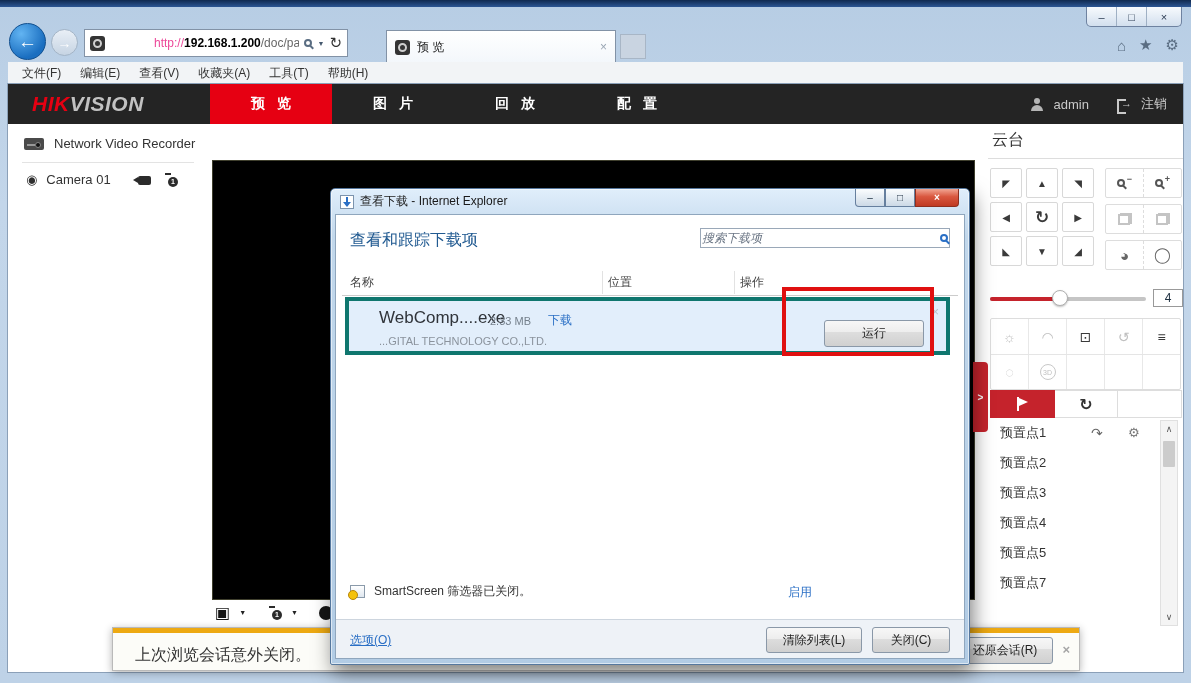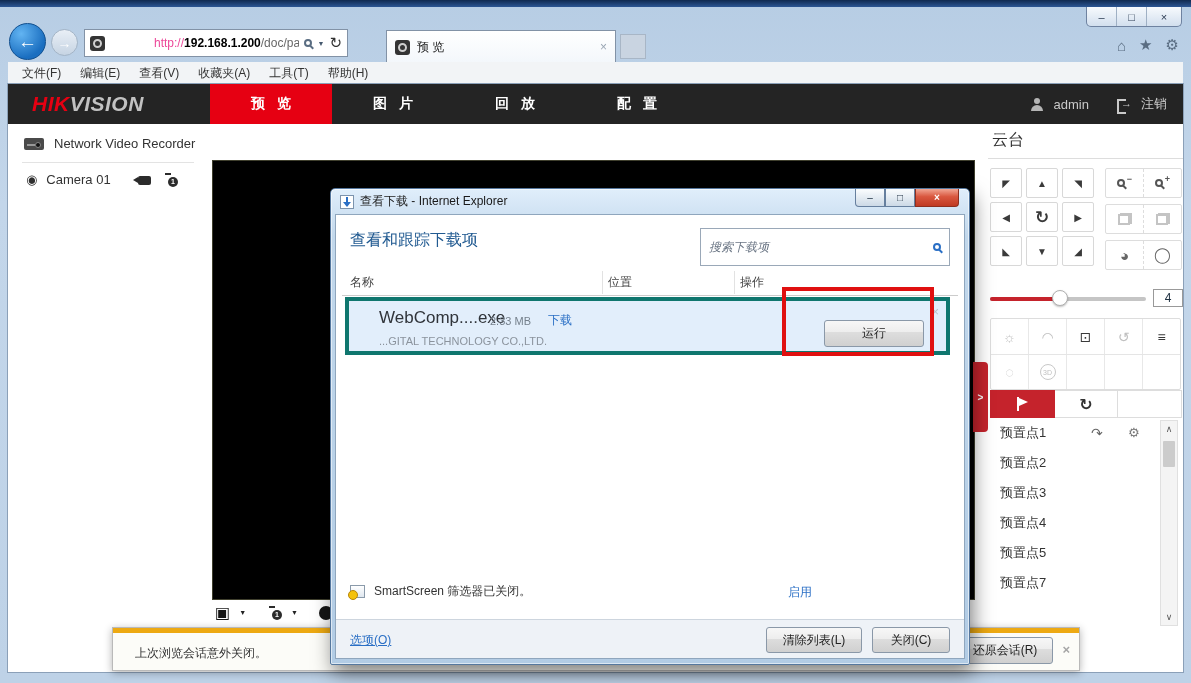--- a/index.html
+++ b/index.html
@@ -153,21 +153,21 @@
   .pscroll { position:absolute; left:172px; top:296px; width:18px; height:206px; background:#f4f4f4;
              border:1px solid #e0e0e0; }
   .pscroll-up, .pscroll-down { position:absolute; left:0; width:16px; height:16px; text-align:center;
              font-size:9px; color:#555; line-height:16px; }
   .pscroll-up { top:0; } .pscroll-down { bottom:0; }
   .pscroll-thumb { position:absolute; left:2px; top:20px; width:12px; height:26px; background:#ccc; border-radius:1px; }
   
   .notif { position:absolute; left:104px; top:543px; width:968px; height:44px; background:#fcfcf8;
            border:1px solid #b9b9b9; box-shadow:0 2px 8px rgba(0,0,0,.3); z-index:40; }
   .notif-gold { height:5px; background:#eda912; }
-  .notif-msg { position:absolute; left:22px; top:17px; font-size:12px; color:#333; }
+  .notif-msg { position:absolute; left:22px; top:17px; font-size:16px; color:#333; }
   .notif-restore { position:absolute; right:26px; top:9px; width:96px; height:27px; }
   .notif-close { position:absolute; right:9px; top:14px; font-size:13px; color:#a5a5a5; font-weight:bold; }
   .aero-btn { background:linear-gradient(#f7f7f7 0%,#ededed 45%,#dddddd 46%,#d0d0d0 100%);
               border:1px solid #8a98a8; border-radius:3px; font-size:12px; color:#222;
               display:flex; align-items:center; justify-content:center;
               font-family:"Liberation Sans","DejaVu Sans",sans-serif; }
   
   .dialog { position:absolute; left:322px; top:104px; width:640px; height:477px; z-index:60;
             background:linear-gradient(180deg,#e0eefb 0%,#c2d8ec 10%,#b2cce5 100%);
             border:1px solid #56789e; border-radius:5px 5px 2px 2px;
@@ -181,22 +181,22 @@
   .dlg-btns { position:absolute; right:10px; top:0; display:flex; }
   .dlg-btn { width:30px; height:18px; display:flex; align-items:center; justify-content:center;
              font-size:10px; color:#234; background:linear-gradient(#fbfdfe,#ccd9e6);
              border:1px solid #667f9e; border-top:none; }
   .dlg-btn.min { border-radius:0 0 0 4px; }
   .dlg-btn.close { width:44px; border-radius:0 0 4px 0; color:#fff; font-weight:bold;
                    background:linear-gradient(#f2a693,#d9573f 45%,#c03a23); border-color:#8e2f1f; }
   .dlg-content { position:absolute; left:4px; right:4px; top:25px; bottom:5px; background:#fff;
                  border:1px solid #8fa6bd; overflow:hidden; }
   .dlg-heading { position:absolute; left:14px; top:15px; font-size:16px; color:#215a91; }
-  .dlg-search { position:absolute; right:14px; top:13px; width:250px; height:38px; border:1px solid #9aa8b8;
-                display:flex; align-items:center; padding:0 8px; gap:6px; }
+  .dlg-search { position:absolute; right:14px; top:13px; width:250px; height:20px; border:1px solid #9aa8b8;
+                display:flex; align-items:center; padding:0 1px; gap:6px; }
   .dlg-search input { flex:1; border:none; outline:none; font-style:italic; font-size:12px; color:#333;
                       font-family:"Liberation Sans","DejaVu Sans",sans-serif; }
   .dlg-search input::placeholder { font-style:italic; color:#6b7685; }
   .dlg-search .mag-ic { color:#2a6fc5; }
   .col-h { position:absolute; top:59px; font-size:12px; color:#444; }
   .col-vline { position:absolute; top:56px; height:23px; border-left:1px solid #e2e2e2; }
   .col-underline { position:absolute; left:6px; right:6px; top:80px; border-top:1px solid #ccc; }
   .dl-row { position:absolute; left:9px; top:82px; width:605px; height:58px; background:#e2eefb;
             border:4px solid #0f766e; }
   .dl-name { position:absolute; left:30px; top:7px; font-size:17px; color:#30343a; }

